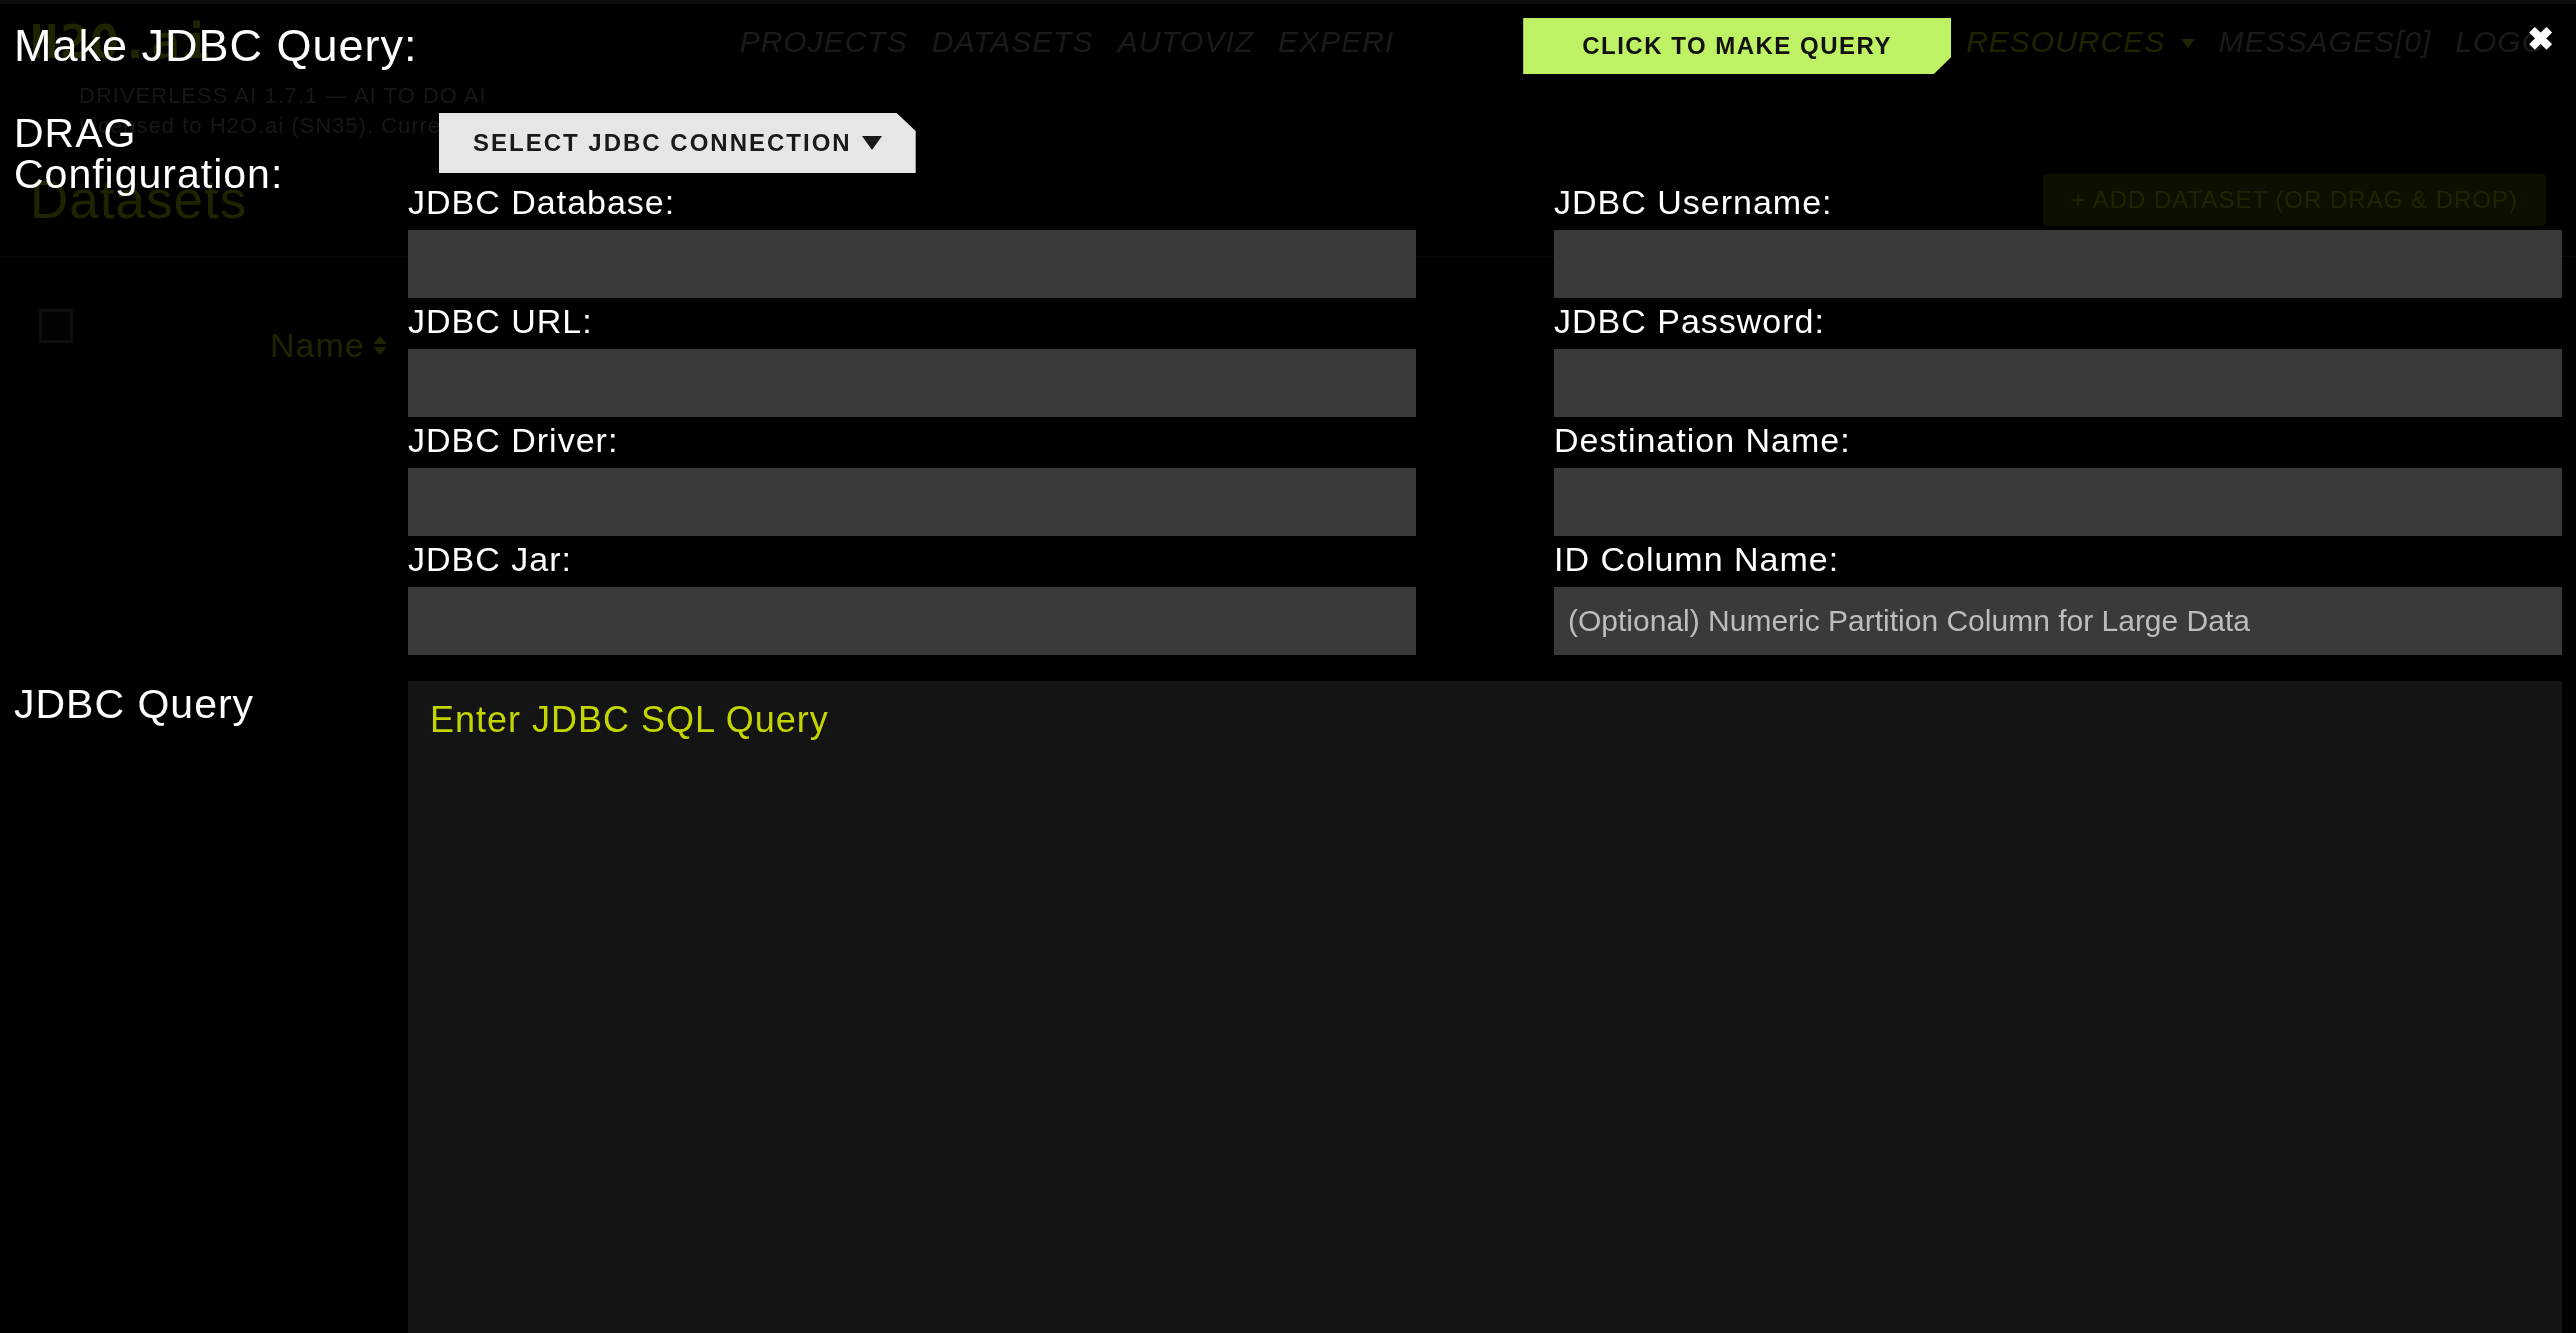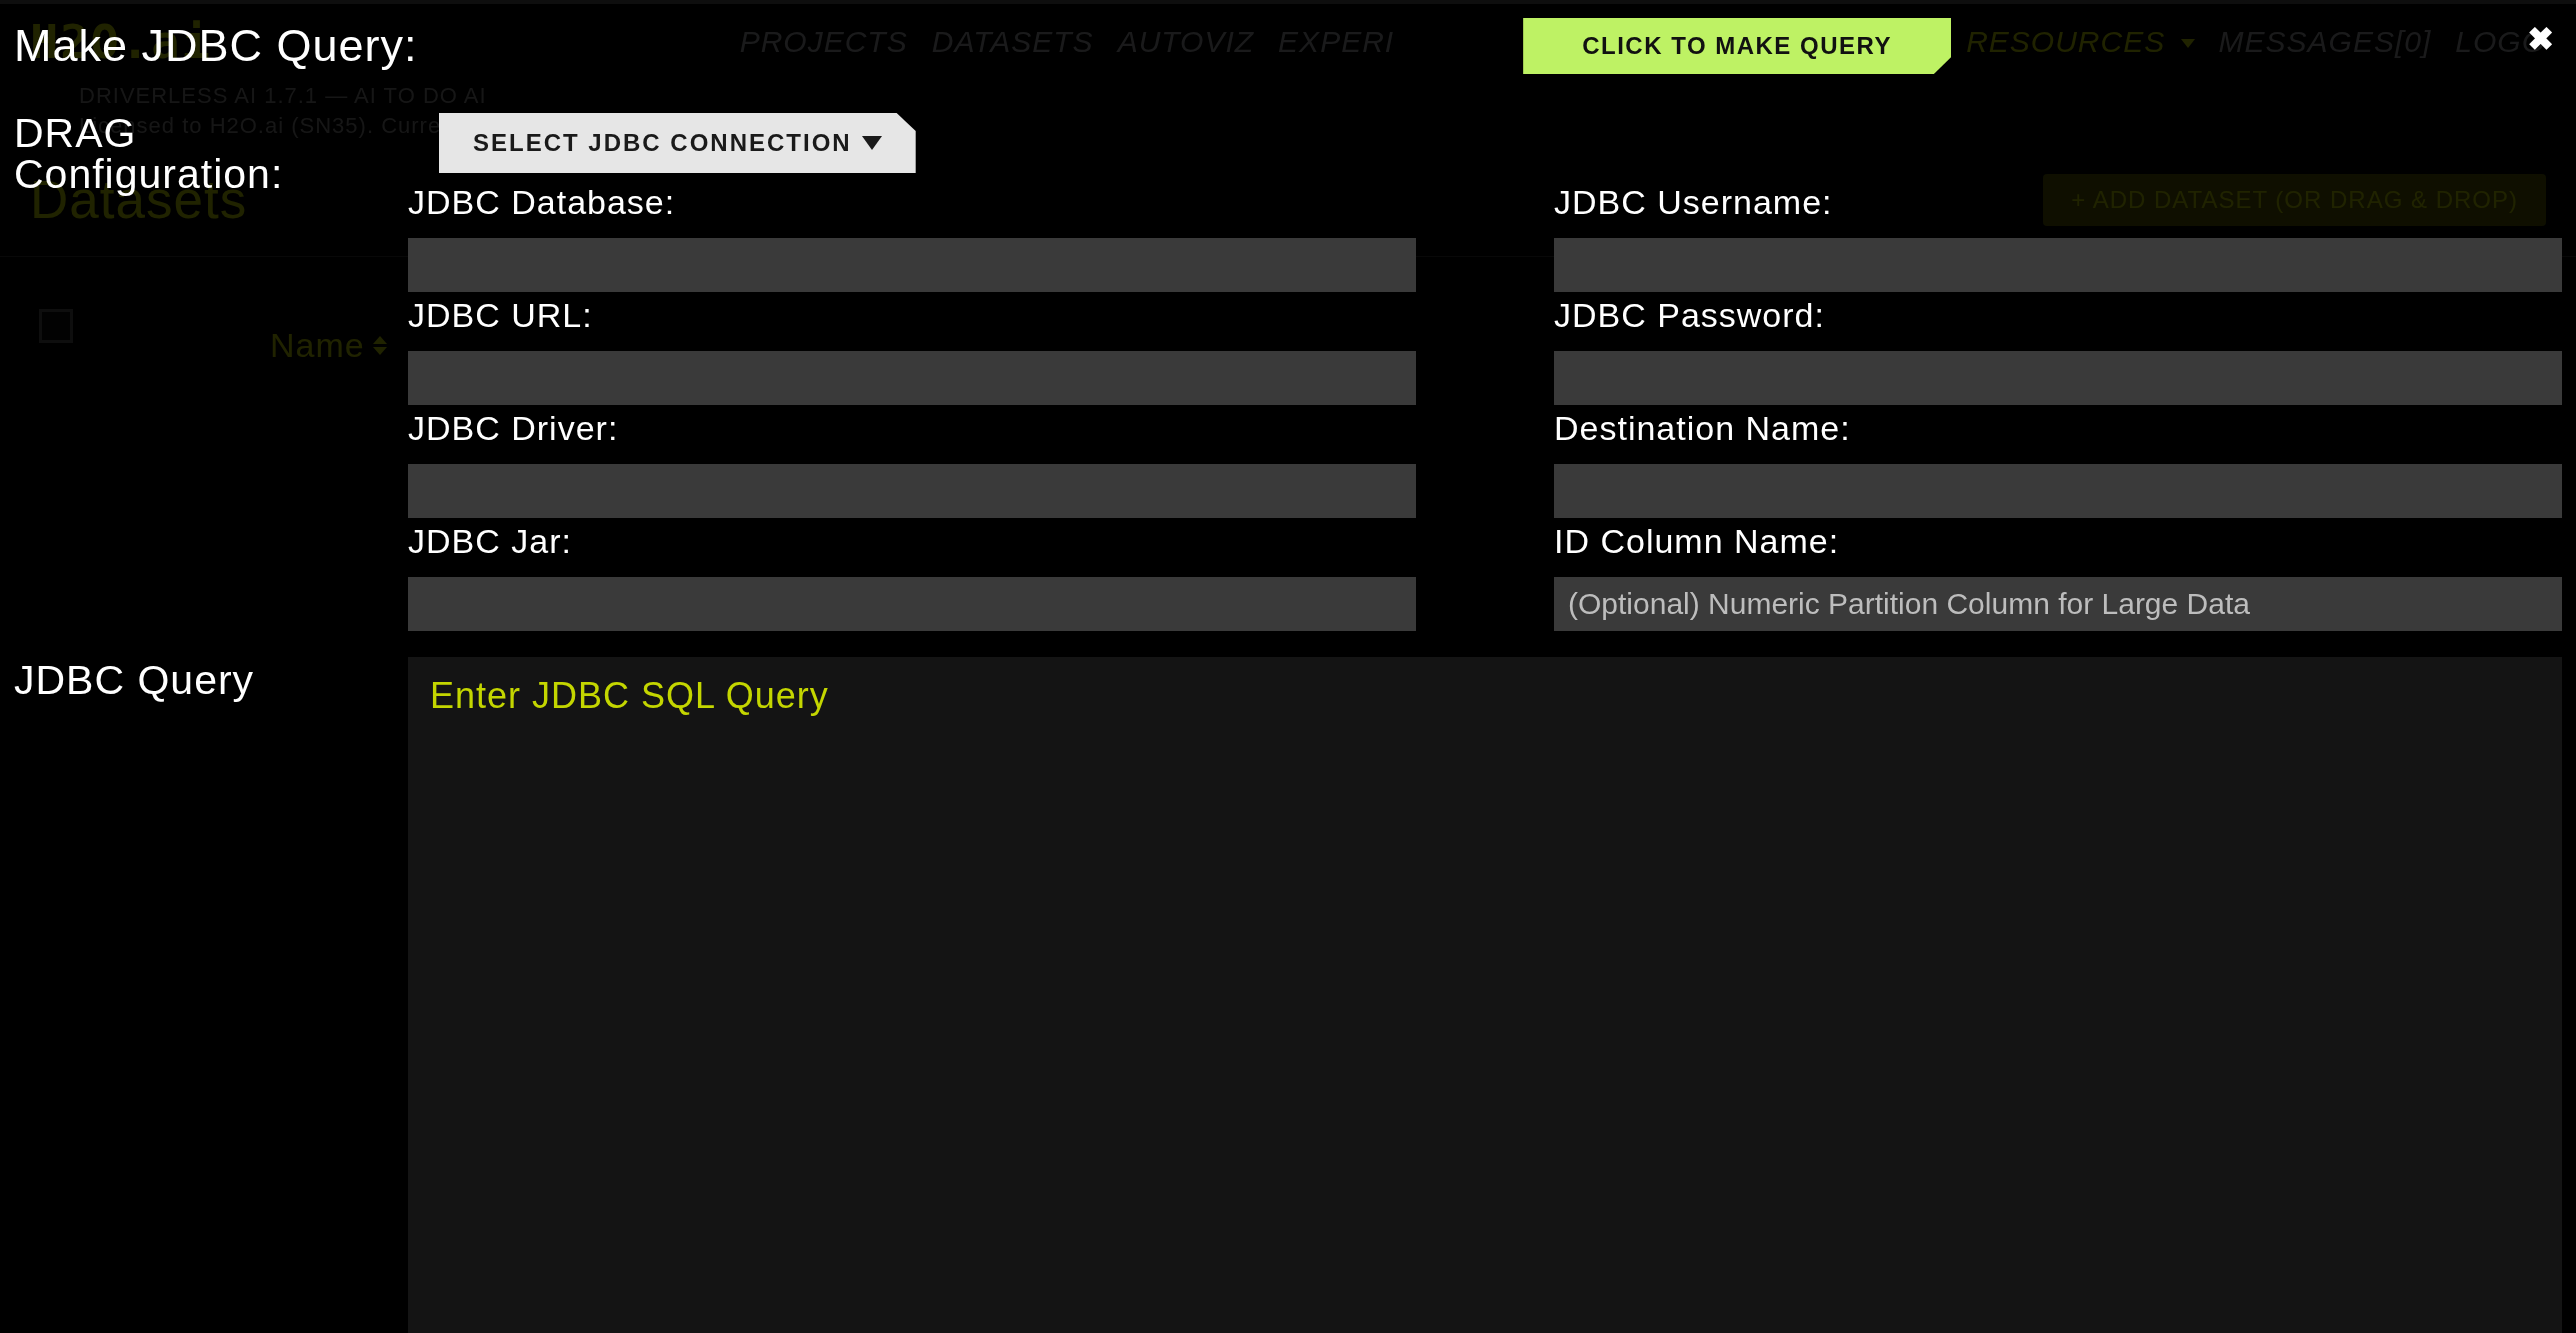--- a/index.html
+++ b/index.html
@@ -229,22 +229,22 @@
 
   .field { }
   .field-label {
     font-size: 34px;
     color: #fff;
     letter-spacing: 1px;
     font-stretch: condensed;
   }
   .field input {
     width: 100%;
-    height: 54px;
-    margin-top: 16px;
+    height: 68px;
+    margin-top: 8px;
     background: #3a3a3a;
     border: none;
     color: #eee;
     font-size: 30px;
     padding: 0 14px;
     font-family: inherit;
     font-stretch: condensed;
   }
   .field input::placeholder { color: #bdbdbd; opacity: 1; }
 

